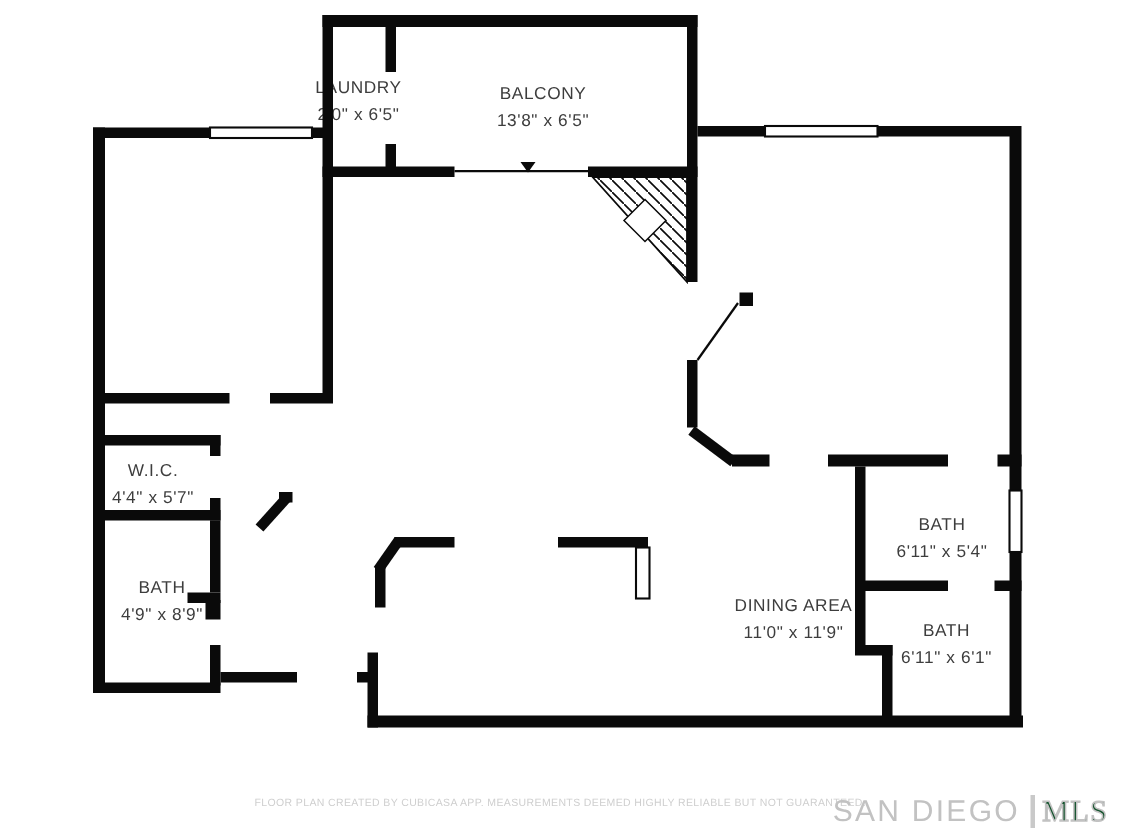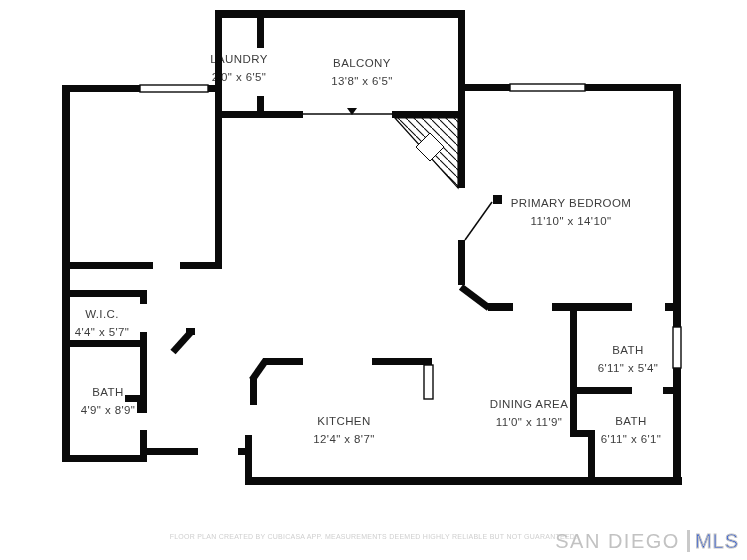--- a/index.html
+++ b/index.html
@@ -17,50 +17,42 @@
   .footer-note{
     position:absolute;z-index:3;left:50%;top:536px;transform:translate(-50%,-50%);
     font-size:7px;letter-spacing:.25px;color:#cfcfcf;white-space:nowrap;
   }
   .brand{
     position:absolute;z-index:3;right:8px;bottom:8px;display:flex;align-items:center;
     color:#c2c2c2;font-size:20px;letter-spacing:1.5px;line-height:1;
   }
   .brand .city{color:#c2c2c2;}
   .brand .bar{width:3px;height:22px;background:#c9c9c9;margin:0 5px 0 7px;}
-  .brand .mls{color:#1d4ed8;-webkit-text-stroke:1px #c2c2c2;letter-spacing:1px;}
+  .brand .mls{color:#14532d;-webkit-text-stroke:1px #c2c2c2;letter-spacing:1px;font-family:Liberation Serif, serif;}
 </style>
 </head>
 <body>
 
 <div id="stage">
 
   <div class="room" style="left:239px;top:68px">
     <div class="rn">LAUNDRY</div>
     <div class="rd">2'0" x 6'5"</div>
   </div>
   <div class="room" style="left:362px;top:72px">
     <div class="rn">BALCONY</div>
     <div class="rd">13'8" x 6'5"</div>
   </div>
-  <div class="room" style="left:571px;top:212px">
-    <div class="rn">PRIMARY BEDROOM</div>
-    <div class="rd">11'10" x 14'10"</div>
-  </div>
   <div class="room" style="left:102px;top:323px">
     <div class="rn">W.I.C.</div>
     <div class="rd">4'4" x 5'7"</div>
   </div>
   <div class="room" style="left:108px;top:401px">
     <div class="rn">BATH</div>
     <div class="rd">4'9" x 8'9"</div>
-  </div>
-  <div class="room" style="left:344px;top:430px">
-    <div class="rn">KITCHEN</div>
-    <div class="rd">12'4" x 8'7"</div>
   </div>
   <div class="room" style="left:529px;top:413px">
     <div class="rn">DINING AREA</div>
     <div class="rd">11'0" x 11'9"</div>
   </div>
   <div class="room" style="left:628px;top:359px">
     <div class="rn">BATH</div>
     <div class="rd">6'11" x 5'4"</div>
   </div>
   <div class="room" style="left:631px;top:430px">

